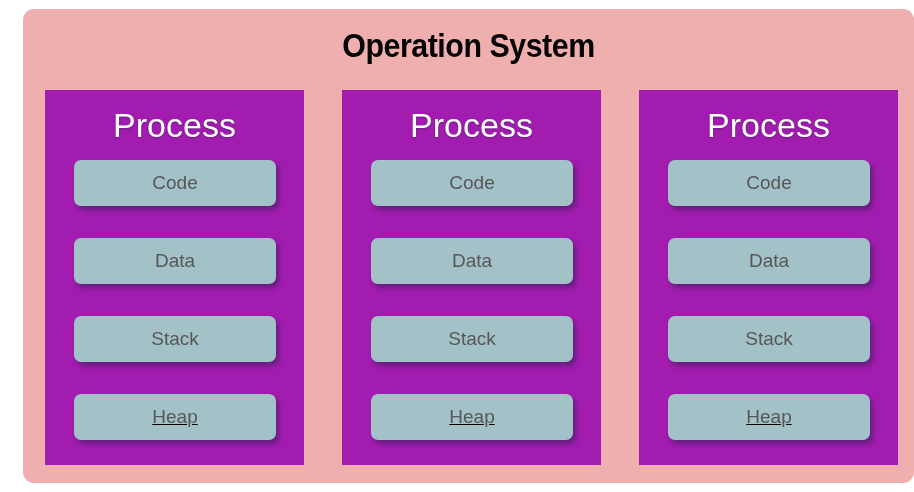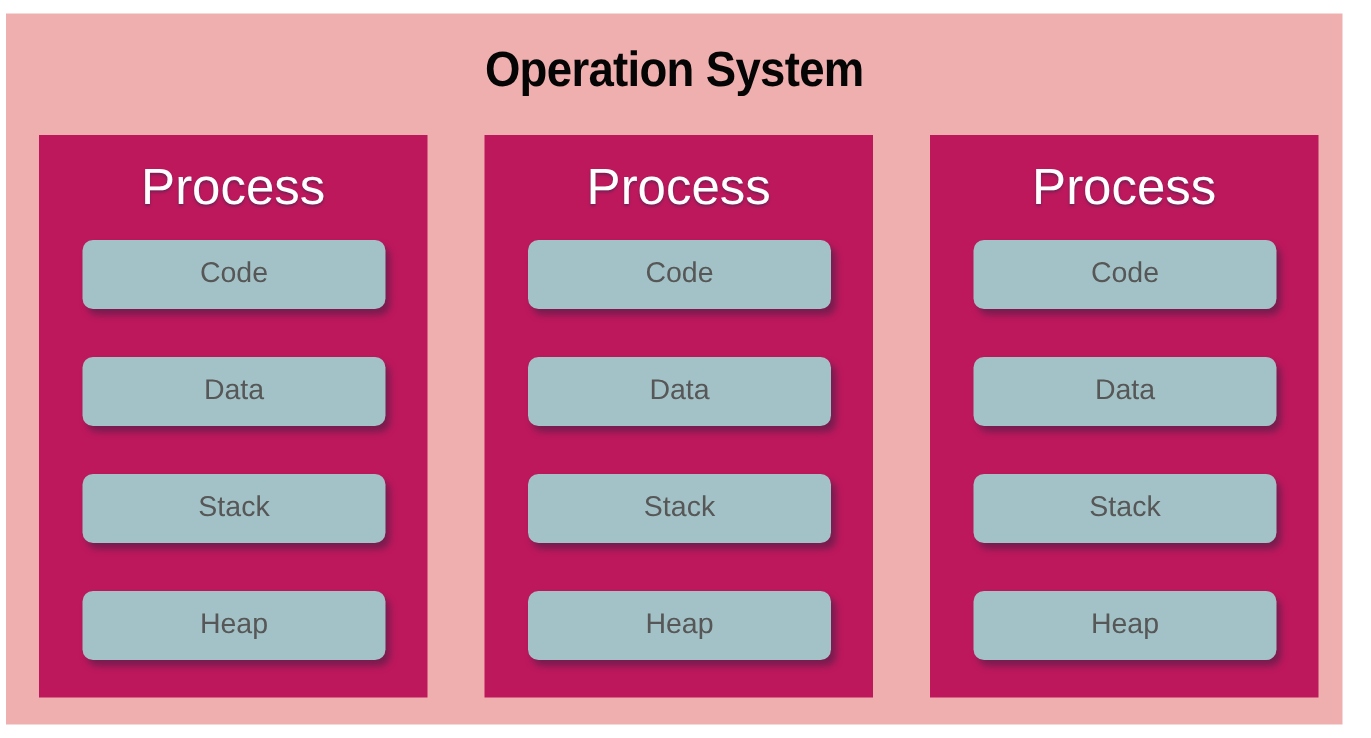--- a/index.html
+++ b/index.html
@@ -17,25 +17,26 @@
   .canvas {
     position: relative;
     width: 914px;
     height: 492px;
     background: #ffffff;
   }
 
   
   .os-panel {
     position: absolute;
-    left: 4px;
+    left: 23px;
     top: 9px;
     width: 891px;
     height: 474px;
     background: #efafaf;
+    border-radius: 11px;
   }
 
   .os-title {
     position: absolute;
     left: 0;
     top: 17px;
     width: 891px;
     text-align: center;
     font-family: "Liberation Sans", sans-serif;
     font-weight: bold;
@@ -57,21 +58,21 @@
     height: 375px;
     display: flex;
     flex-direction: row;
     justify-content: space-between;
   }
 
   .process-box {
     position: relative;
     width: 259px;
     height: 375px;
-    background: #be185d;
+    background: #a21caf;
     box-sizing: border-box;
     padding-top: 14px;
   }
 
   .process-title {
     width: 100%;
     text-align: center;
     font-family: "Liberation Sans", sans-serif;
     font-weight: normal;
     font-size: 34px;
@@ -96,20 +97,21 @@
     background: #a3c2c7;
     border-radius: 7px;
     box-shadow: 3px 4px 5px rgba(12, 35, 58, 0.40);
     display: flex;
     align-items: center;
     justify-content: center;
   }
 
   .segment:last-child {
     margin-bottom: 0;
+    text-decoration: underline;
   }
 
   .segment-label {
     font-family: "Liberation Sans", sans-serif;
     font-size: 19px;
     line-height: 26px;
     color: #575757;
     white-space: nowrap;
   }
 </style>

